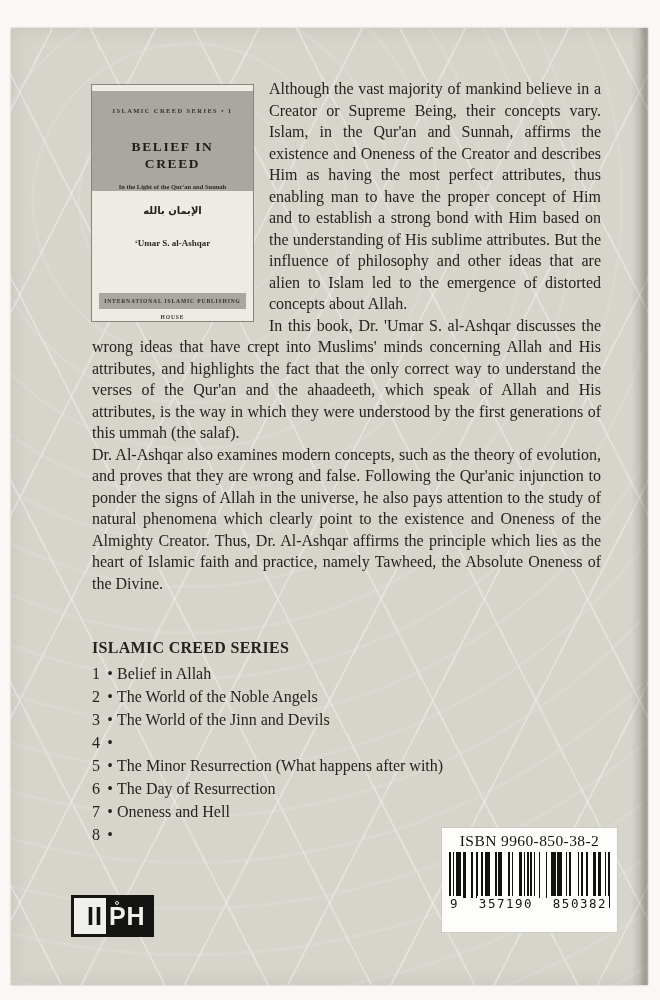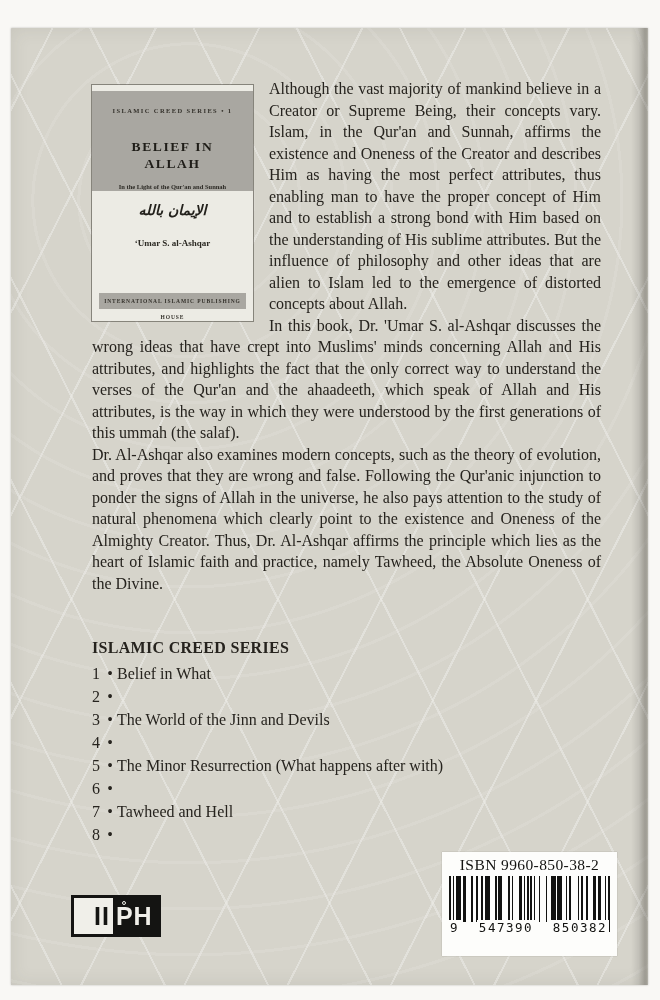--- a/index.html
+++ b/index.html
@@ -37,45 +37,45 @@
   .thumb {
     float:left; width:161px; height:236px; margin:7px 16px 10px 0;
     background:#ecebe4; position:relative;
     box-shadow:0 0 0 1px rgba(70,66,58,.55);
     padding-top:6px; text-align:center;
   }
   .thumb-band { background:#a9a7a1; height:100px; padding-top:9px; }
   .thumb-series { font-size:6.5px; font-weight:bold; letter-spacing:1.4px; color:#35322c; font-family:"Liberation Serif",serif; }
   .thumb-title { margin-top:16px; font-size:13.5px; font-weight:bold; letter-spacing:1.6px; line-height:17px; color:#1f1d18; }
   .thumb-subtitle { margin-top:4px; font-size:6.5px; font-weight:bold; color:#2c2a25; }
-  .thumb-arabic { margin-top:3px; font-size:14px; font-weight:bold; color:#23211c; font-family:"DejaVu Sans",sans-serif;font-style:italic; }
+  .thumb-arabic { margin-top:3px; font-size:10px; font-weight:bold; color:#23211c; font-family:"DejaVu Sans",sans-serif; }
   .thumb-author { position:absolute; top:148px; left:0; right:0; font-size:9px; font-weight:bold; color:#2b2923; }
   .thumb-pub { position:absolute; bottom:12px; left:7px; right:7px; height:16px; background:#a9a7a1;
                font-size:5.5px; font-weight:bold; letter-spacing:.9px; color:#35322c; line-height:16px; }
 
   
   .series { margin-top:24px; font-size:16px; }
   .series-heading { font-weight:bold; letter-spacing:.3px; margin-bottom:5px;margin-top:45px; }
   .series-row { display:flex; line-height:23px; }
   .series-num { width:11px; }
   .series-bullet { width:14px; text-align:center; }
 
   
   .logo {
     position:absolute; left:60px; top:867px; height:42px;
     display:flex; align-items:stretch; background:#141412; border:3px solid #141412;
     font-family:"Liberation Sans","DejaVu Sans",sans-serif; font-weight:bold; font-size:25px; line-height:36px;
   }
-  .logo-left  { background:#f0efe9; color:#141412; padding:0 3px 0 20px; letter-spacing:1px; }
+  .logo-left  { background:#f0efe9; color:#141412; padding:0 3px 0 13px; letter-spacing:1px; }
   .logo-right { background:#141412; color:#f0efe9; padding:0 5px 0 3px; letter-spacing:1px; position:relative; }
   .logo-ring  { position:absolute; top:3px; left:9px; width:4px; height:4px; border:1px solid #f0efe9; border-radius:50%; }
 
   
   .barcode-box {
-    position:absolute; left:431px; top:824px; width:175px; height:104px;
+    position:absolute; left:431px; top:800px; width:175px; height:104px;
     background:#fdfdfb; padding:4px 6px 0 6px; text-align:center;
     box-shadow:0 0 1px rgba(0,0,0,.3);
   }
   .isbn-label { font-size:15.5px; color:#121210; letter-spacing:.4px; white-space:nowrap; }
   .bars { margin-top:2px; height:56px; font-size:0; text-align:center; }
   .bars i { display:inline-block; width:1.7px; vertical-align:top; }
   .digits { display:flex; justify-content:space-between; padding:0 2px 0 0; margin-top:-12px;
             font-family:"DejaVu Sans Mono",monospace; font-size:12.5px; color:#121210; background:transparent; }
   .digits span { background:#fdfdfb; padding:0 2px; letter-spacing:1.5px; }
 </style>
@@ -87,87 +87,89 @@
     <div class="watermark"></div>
 
     <div class="content">
 
       <div class="blurb">
         <div class="thumb">
           <div class="thumb-band">
             <div class="thumb-series">ISLAMIC CREED SERIES • 1</div>
             <div class="thumb-title">
               <span>BELIEF IN</span><br>
-              <span>ALLAH</span>
+              <span>CREED</span>
             </div>
             <div class="thumb-subtitle">In the Light of the Qur'an and Sunnah</div>
             <div class="thumb-arabic">الإيمان بالله</div>
           </div>
           <div class="thumb-author">‘Umar S. al-Ashqar</div>
           <div class="thumb-pub">INTERNATIONAL ISLAMIC PUBLISHING HOUSE</div>
         </div>
 
         <p>Although the vast majority of mankind believe in a Creator or Supreme Being, their concepts vary. Islam, in the Qur'an and Sunnah, affirms the existence and Oneness of the Creator and describes Him as having the most perfect attributes, thus enabling man to have the proper concept of Him and to establish a strong bond with Him based on the understanding of His sublime attributes.  But the influence of philosophy and other ideas that are alien to Islam led to the emergence of distorted concepts about Allah.</p>
         <p>In this book, Dr. 'Umar S. al-Ashqar discusses the wrong ideas that have crept into Muslims' minds concerning Allah and His attributes, and highlights the fact that the only correct way to understand the verses of the Qur'an and the ahaadeeth, which speak of Allah and His attributes, is the way in which they were understood by the first generations of this ummah (the salaf).</p>
         <p>Dr. Al-Ashqar also examines modern concepts, such as the theory of evolution, and proves that they are wrong and false.  Following the Qur'anic injunction to ponder the signs of Allah in the universe, he also pays attention to the study of natural phenomena which clearly point to the existence and Oneness of the Almighty Creator. Thus, Dr. Al-Ashqar affirms the principle which lies as the heart of Islamic faith and practice, namely Tawheed, the Absolute Oneness of the Divine.</p>
       </div>
 
       <div class="series">
         <div class="series-heading">ISLAMIC CREED SERIES</div>
         <div>
           <div class="series-row">
             <span class="series-num">1</span>
             <span class="series-bullet">•</span>
-            <span>Belief in What</span>
+            <span>Belief in Allah</span>
           </div>
           <div class="series-row">
             <span class="series-num">2</span>
             <span class="series-bullet">•</span>
+            <span>The World of the Noble Angels</span>
           </div>
           <div class="series-row">
             <span class="series-num">3</span>
             <span class="series-bullet">•</span>
             <span>The World of the Jinn and Devils</span>
           </div>
           <div class="series-row">
             <span class="series-num">4</span>
             <span class="series-bullet">•</span>
           </div>
           <div class="series-row">
             <span class="series-num">5</span>
             <span class="series-bullet">•</span>
             <span>The Minor Resurrection (What happens after with)</span>
           </div>
           <div class="series-row">
             <span class="series-num">6</span>
             <span class="series-bullet">•</span>
+            <span>The Day of Resurrection</span>
           </div>
           <div class="series-row">
             <span class="series-num">7</span>
             <span class="series-bullet">•</span>
-            <span>Tawheed and Hell</span>
+            <span>Oneness and Hell</span>
           </div>
           <div class="series-row">
             <span class="series-num">8</span>
             <span class="series-bullet">•</span>
           </div>
         </div>
       </div>
     </div>
 
     <div class="logo">
       <span class="logo-left">II</span>
         <span class="logo-right">PH<i class="logo-ring"></i></span>
     </div>
 
     <div class="barcode-box">
       <div class="isbn-label">ISBN 9960-850-38-2</div>
       <div class="bars" id="barcode-bars"><i style="height: 56px; background: rgb(18, 18, 16);"></i><i style="height: 56px; background: transparent;"></i><i style="height: 56px; background: rgb(18, 18, 16);"></i><i style="height: 46px; background: transparent;"></i><i style="height: 46px; background: rgb(18, 18, 16);"></i><i style="height: 46px; background: rgb(18, 18, 16);"></i><i style="height: 46px; background: rgb(18, 18, 16);"></i><i style="height: 46px; background: transparent;"></i><i style="height: 46px; background: rgb(18, 18, 16);"></i><i style="height: 46px; background: rgb(18, 18, 16);"></i><i style="height: 46px; background: transparent;"></i><i style="height: 46px; background: transparent;"></i><i style="height: 46px; background: transparent;"></i><i style="height: 46px; background: rgb(18, 18, 16);"></i><i style="height: 46px; background: transparent;"></i><i style="height: 46px; background: transparent;"></i><i style="height: 46px; background: rgb(18, 18, 16);"></i><i style="height: 46px; background: transparent;"></i><i style="height: 46px; background: transparent;"></i><i style="height: 46px; background: rgb(18, 18, 16);"></i><i style="height: 46px; background: transparent;"></i><i style="height: 46px; background: rgb(18, 18, 16);"></i><i style="height: 46px; background: rgb(18, 18, 16);"></i><i style="height: 46px; background: rgb(18, 18, 16);"></i><i style="height: 46px; background: transparent;"></i><i style="height: 46px; background: transparent;"></i><i style="height: 46px; background: transparent;"></i><i style="height: 46px; background: rgb(18, 18, 16);"></i><i style="height: 46px; background: transparent;"></i><i style="height: 46px; background: rgb(18, 18, 16);"></i><i style="height: 46px; background: rgb(18, 18, 16);"></i><i style="height: 46px; background: transparent;"></i><i style="height: 46px; background: transparent;"></i><i style="height: 46px; background: transparent;"></i><i style="height: 46px; background: transparent;"></i><i style="height: 46px; background: rgb(18, 18, 16);"></i><i style="height: 46px; background: transparent;"></i><i style="height: 46px; background: rgb(18, 18, 16);"></i><i style="height: 46px; background: transparent;"></i><i style="height: 46px; background: transparent;"></i><i style="height: 46px; background: transparent;"></i><i style="height: 46px; background: rgb(18, 18, 16);"></i><i style="height: 46px; background: rgb(18, 18, 16);"></i><i style="height: 46px; background: transparent;"></i><i style="height: 46px; background: rgb(18, 18, 16);"></i><i style="height: 56px; background: transparent;"></i><i style="height: 56px; background: rgb(18, 18, 16);"></i><i style="height: 56px; background: transparent;"></i><i style="height: 56px; background: rgb(18, 18, 16);"></i><i style="height: 56px; background: transparent;"></i><i style="height: 46px; background: rgb(18, 18, 16);"></i><i style="height: 46px; background: transparent;"></i><i style="height: 46px; background: transparent;"></i><i style="height: 46px; background: rgb(18, 18, 16);"></i><i style="height: 46px; background: transparent;"></i><i style="height: 46px; background: transparent;"></i><i style="height: 46px; background: transparent;"></i><i style="height: 46px; background: rgb(18, 18, 16);"></i><i style="height: 46px; background: transparent;"></i><i style="height: 46px; background: transparent;"></i><i style="height: 46px; background: rgb(18, 18, 16);"></i><i style="height: 46px; background: rgb(18, 18, 16);"></i><i style="height: 46px; background: rgb(18, 18, 16);"></i><i style="height: 46px; background: transparent;"></i><i style="height: 46px; background: rgb(18, 18, 16);"></i><i style="height: 46px; background: rgb(18, 18, 16);"></i><i style="height: 46px; background: rgb(18, 18, 16);"></i><i style="height: 46px; background: transparent;"></i><i style="height: 46px; background: transparent;"></i><i style="height: 46px; background: rgb(18, 18, 16);"></i><i style="height: 46px; background: transparent;"></i><i style="height: 46px; background: rgb(18, 18, 16);"></i><i style="height: 46px; background: transparent;"></i><i style="height: 46px; background: transparent;"></i><i style="height: 46px; background: transparent;"></i><i style="height: 46px; background: transparent;"></i><i style="height: 46px; background: rgb(18, 18, 16);"></i><i style="height: 46px; background: transparent;"></i><i style="height: 46px; background: rgb(18, 18, 16);"></i><i style="height: 46px; background: transparent;"></i><i style="height: 46px; background: transparent;"></i><i style="height: 46px; background: rgb(18, 18, 16);"></i><i style="height: 46px; background: transparent;"></i><i style="height: 46px; background: transparent;"></i><i style="height: 46px; background: transparent;"></i><i style="height: 46px; background: rgb(18, 18, 16);"></i><i style="height: 46px; background: rgb(18, 18, 16);"></i><i style="height: 46px; background: transparent;"></i><i style="height: 46px; background: rgb(18, 18, 16);"></i><i style="height: 46px; background: rgb(18, 18, 16);"></i><i style="height: 46px; background: transparent;"></i><i style="height: 46px; background: transparent;"></i><i style="height: 56px; background: rgb(18, 18, 16);"></i><i style="height: 56px; background: transparent;"></i><i style="height: 56px; background: rgb(18, 18, 16);"></i></div>
       <div class="digits">
         <span>9</span>
-        <span>547390</span>
+        <span>357190</span>
         <span>850382</span>
       </div>
     </div>
 
     <div class="edge-strip"></div>
   </div>
 </div>
 
 </body></html>

